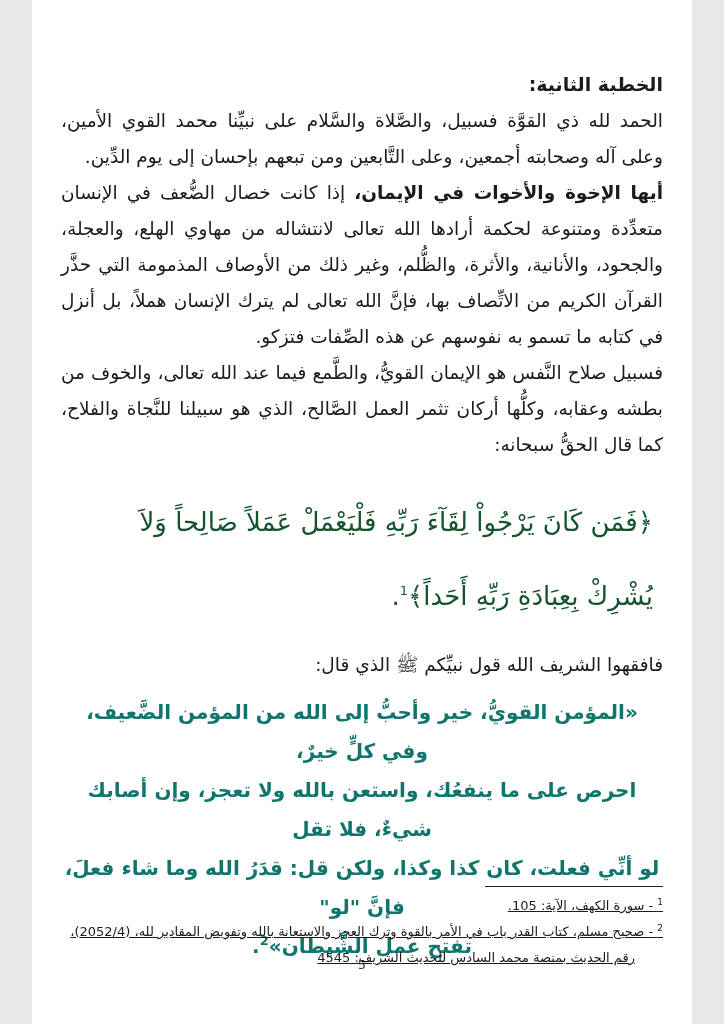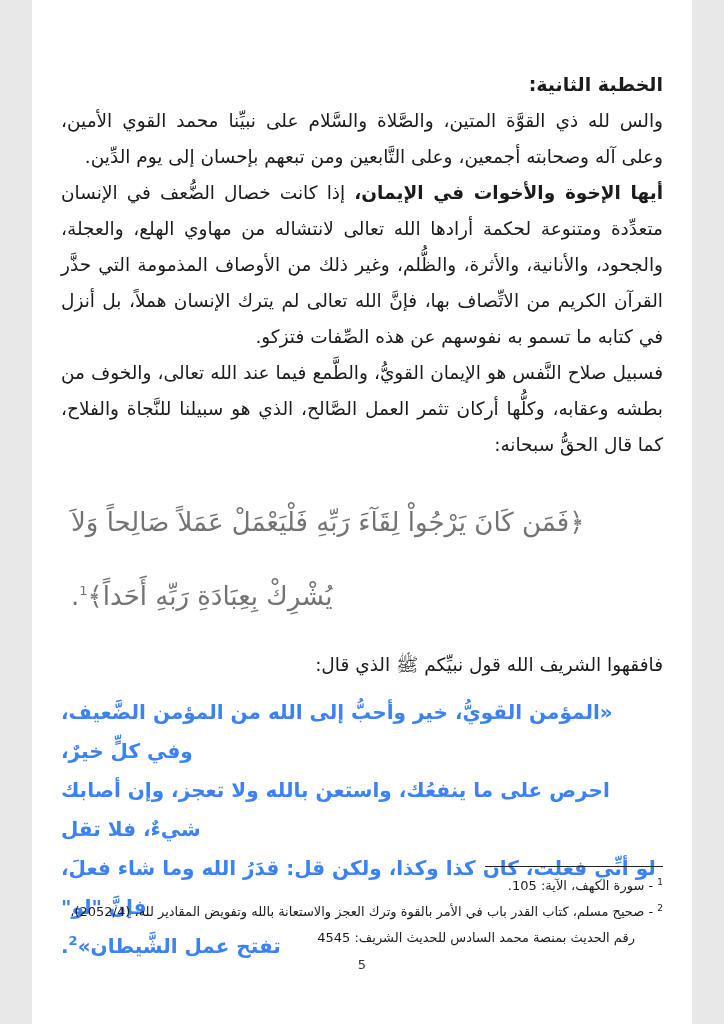--- a/index.html
+++ b/index.html
@@ -24,56 +24,57 @@
     margin-bottom: 8px;
   }
   .body-par {
     font-size: 18.5px;
     line-height: 36px;
     text-align: justify;
     text-justify: inter-word;
   }
   .body-par strong { font-weight: bold; }
   .verse {
-    text-align: left;
-    color: #737373;
+    text-align: right;
+    color: #14532d;
     margin: 22px 10px 14px 10px;
   }
   .verse-line {
     font-size: 26px;
     line-height: 74px;
     font-weight: 500;
     letter-spacing: 0.5px;
   }
   .verse sup, .hadith sup {
     font-size: 13px;
     vertical-align: super;
     line-height: 0;
   }
   .intro-par {
     font-size: 18.5px;
     line-height: 36px;
     margin: 6px 0 10px 0;
   }
   .hadith {
-    color: #3b82f6;
+    color: #0f766e;
     font-weight: bold;
-    text-align: left;
+    text-align: center;
     margin-top: 6px;
   }
   .hadith > div {
     font-size: 20px;
     line-height: 39px;
   }
   .footnotes {
     position: absolute;
-    top: 866px;
+    top: 886px;
     right: 29px;
     left: 29px;
     font-size: 13px;
+    text-decoration: underline;
   }
   .fn-sep {
     width: 178px;
     border-top: 1.5px solid #222;
     margin-bottom: 6px;
   }
   .footnote {
     line-height: 26px;
     text-align: right;
     padding-right: 28px;
@@ -96,21 +97,21 @@
   }
 </style>
 </head>
 <body>
 
 <div class="page">
   <div class="content">
 
     <div class="heading">الخطبة الثانية:</div>
 
-    <p class="body-par">والس لله ذي القوَّة المتين، والصَّلاة والسَّلام على نبيِّنا محمد القوي الأمين، وعلى آله وصحابته أجمعين، وعلى التَّابعين ومن تبعهم بإحسان إلى يوم الدِّين.</p>
+    <p class="body-par">الحمد لله ذي القوَّة فسبيل، والصَّلاة والسَّلام على نبيِّنا محمد القوي الأمين، وعلى آله وصحابته أجمعين، وعلى التَّابعين ومن تبعهم بإحسان إلى يوم الدِّين.</p>
 
     <p class="body-par"><strong>أيها الإخوة والأخوات في الإيمان،</strong><span> إذا كانت خصال الضُّعف في الإنسان متعدِّدة ومتنوعة لحكمة أرادها الله تعالى لانتشاله من مهاوي الهلع، والعجلة، والجحود، والأنانية، والأثرة، والظُّلم، وغير ذلك من الأوصاف المذمومة التي حذَّر القرآن الكريم من الاتِّصاف بها، فإنَّ الله تعالى لم يترك الإنسان هملاً، بل أنزل في كتابه ما تسمو به نفوسهم عن هذه الصِّفات فتزكو.</span></p>
 
     <p class="body-par">فسبيل صلاح النَّفس هو الإيمان القويُّ، والطَّمع فيما عند الله تعالى، والخوف من بطشه وعقابه، وكلُّها أركان تثمر العمل الصَّالح، الذي هو سبيلنا للنَّجاة والفلاح، كما قال الحقُّ سبحانه:</p>
 
     <div class="verse">
       <div class="verse-line">﴿فَمَن كَانَ يَرْجُواْ لِقَآءَ رَبِّهِ فَلْيَعْمَلْ عَمَلاً صَالِحاً وَلاَ</div>
       <div class="verse-line"><span>يُشْرِكْ بِعِبَادَةِ رَبِّهِ أَحَداً﴾</span><sup>1</sup><span>.</span></div>
     </div>
 

